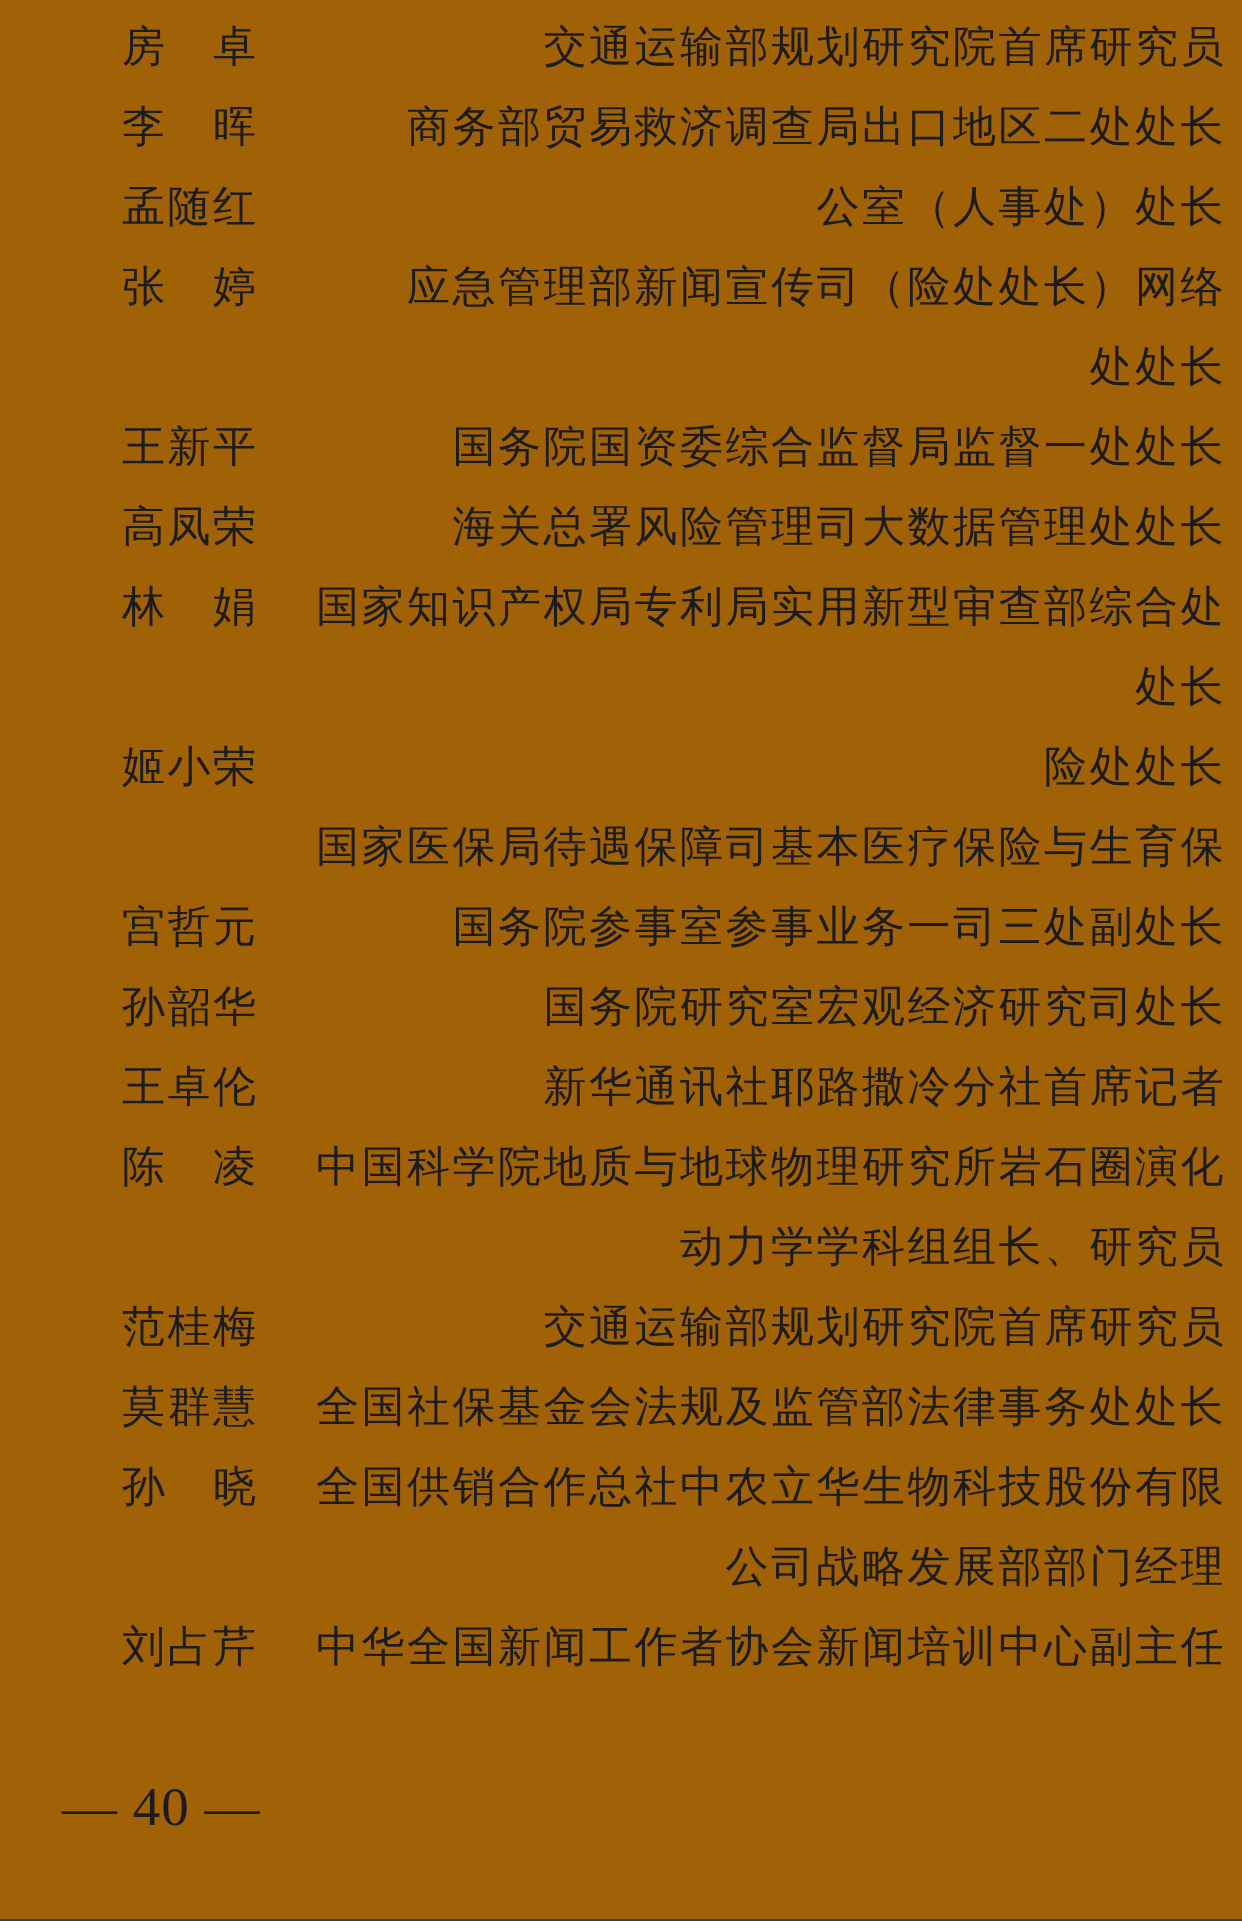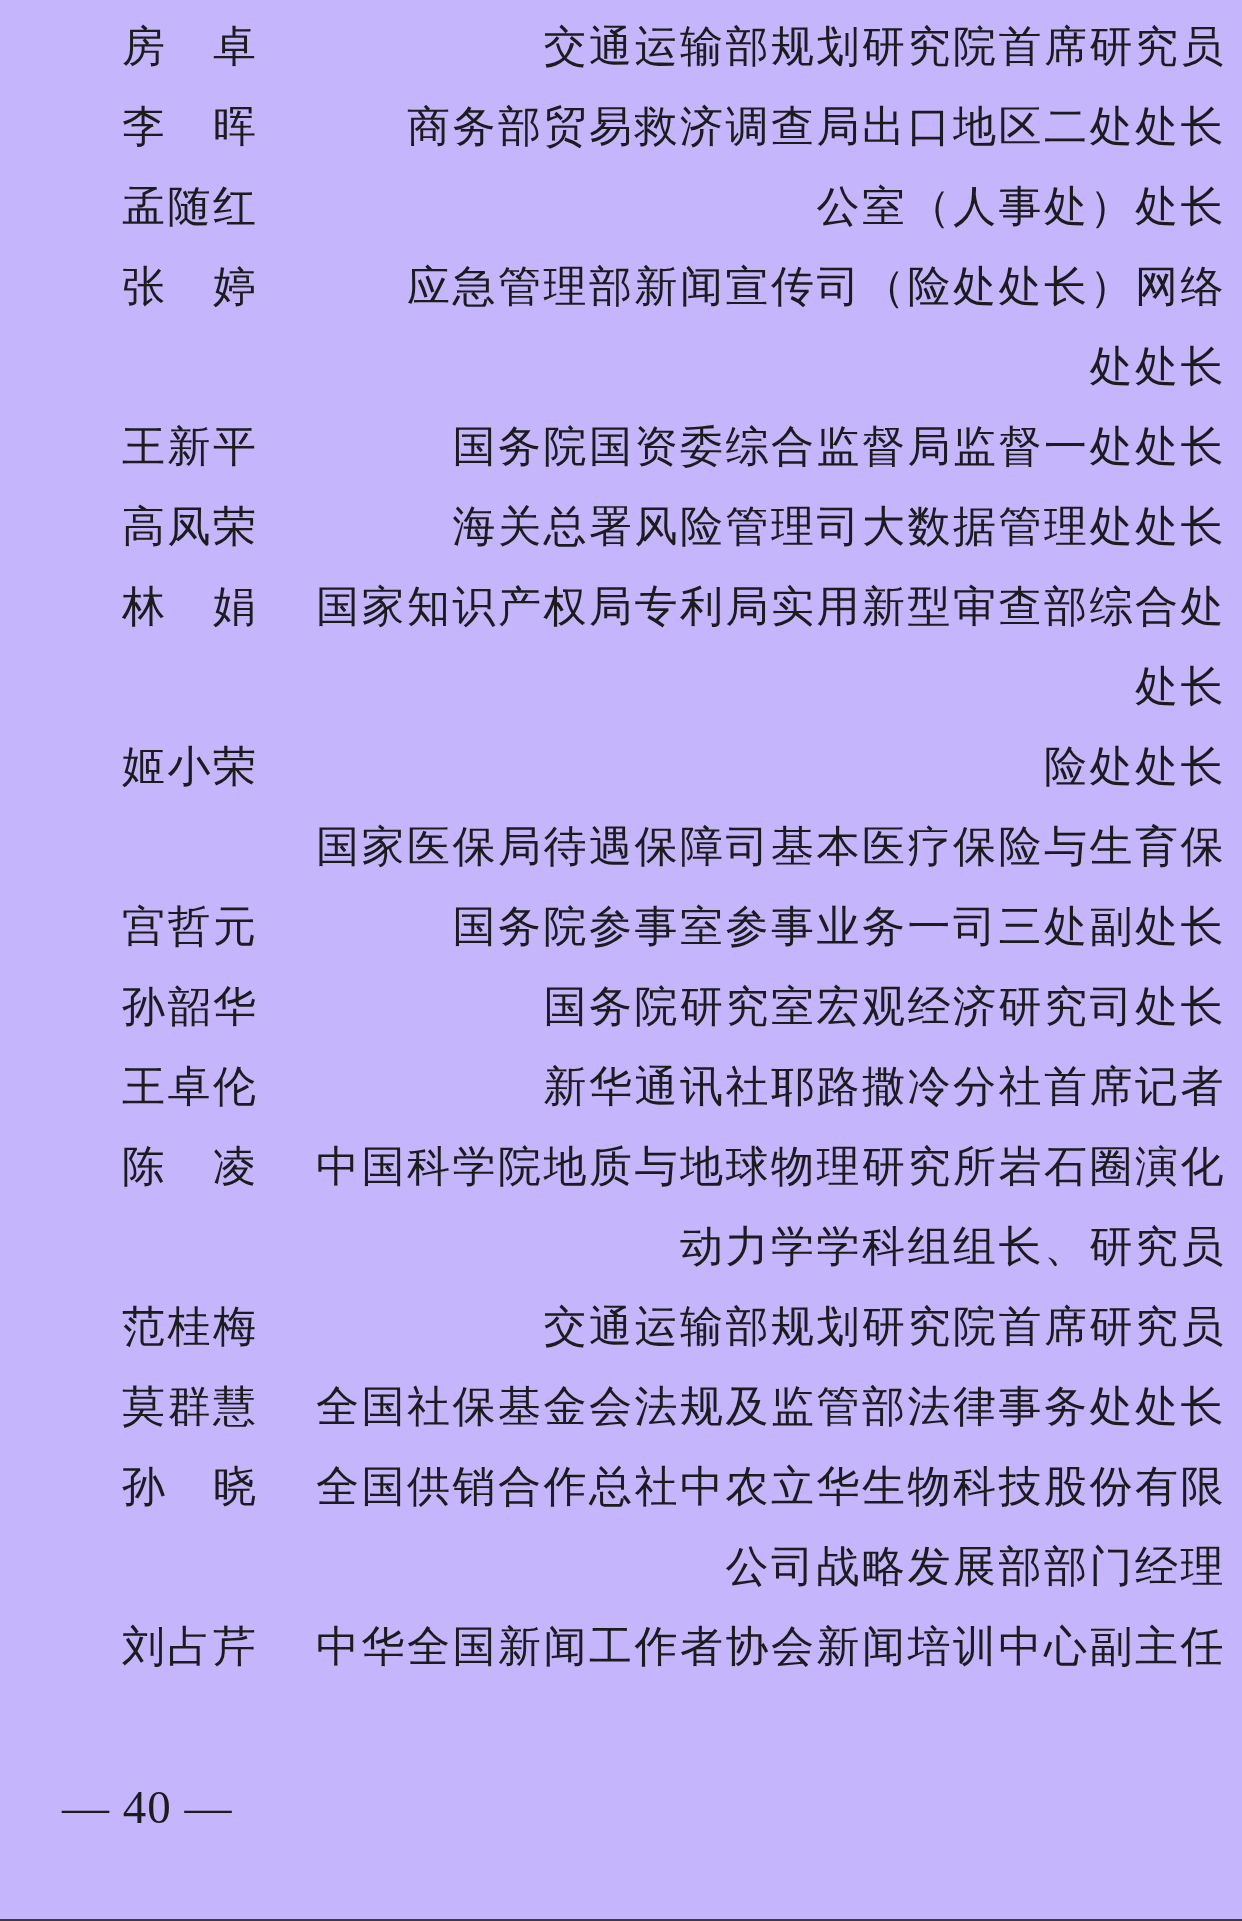--- a/index.html
+++ b/index.html
@@ -4,21 +4,21 @@
 <style>
   html, body {
     margin: 0;
     padding: 0;
     background: #ffffff;
   }
   .page {
     position: relative;
     width: 1242px;
     height: 1921px;
-    background: #c4b5fd;
+    background: #a16207;
     overflow: hidden;
     font-family: "Liberation Serif", "DejaVu Serif", serif;
     color: #1c1c1c;
   }
   .entries {
     position: absolute;
     top: 7px;
     left: 0;
     width: 1242px;
   }
@@ -49,21 +49,21 @@
     white-space: nowrap;
     font-weight: 400;
     text-align: right;
   }
   .page-number {
     position: absolute;
     left: 62px;
     top: 1767px;
     height: 80px;
     line-height: 80px;
-    font-size: 47px;
+    font-size: 55px;
     letter-spacing: 1px;
     white-space: nowrap;
     color: #1c1c1c;
   }
   .bottom-edge {
     position: absolute;
     left: 0;
     bottom: 0;
     width: 100%;
     height: 2px;

